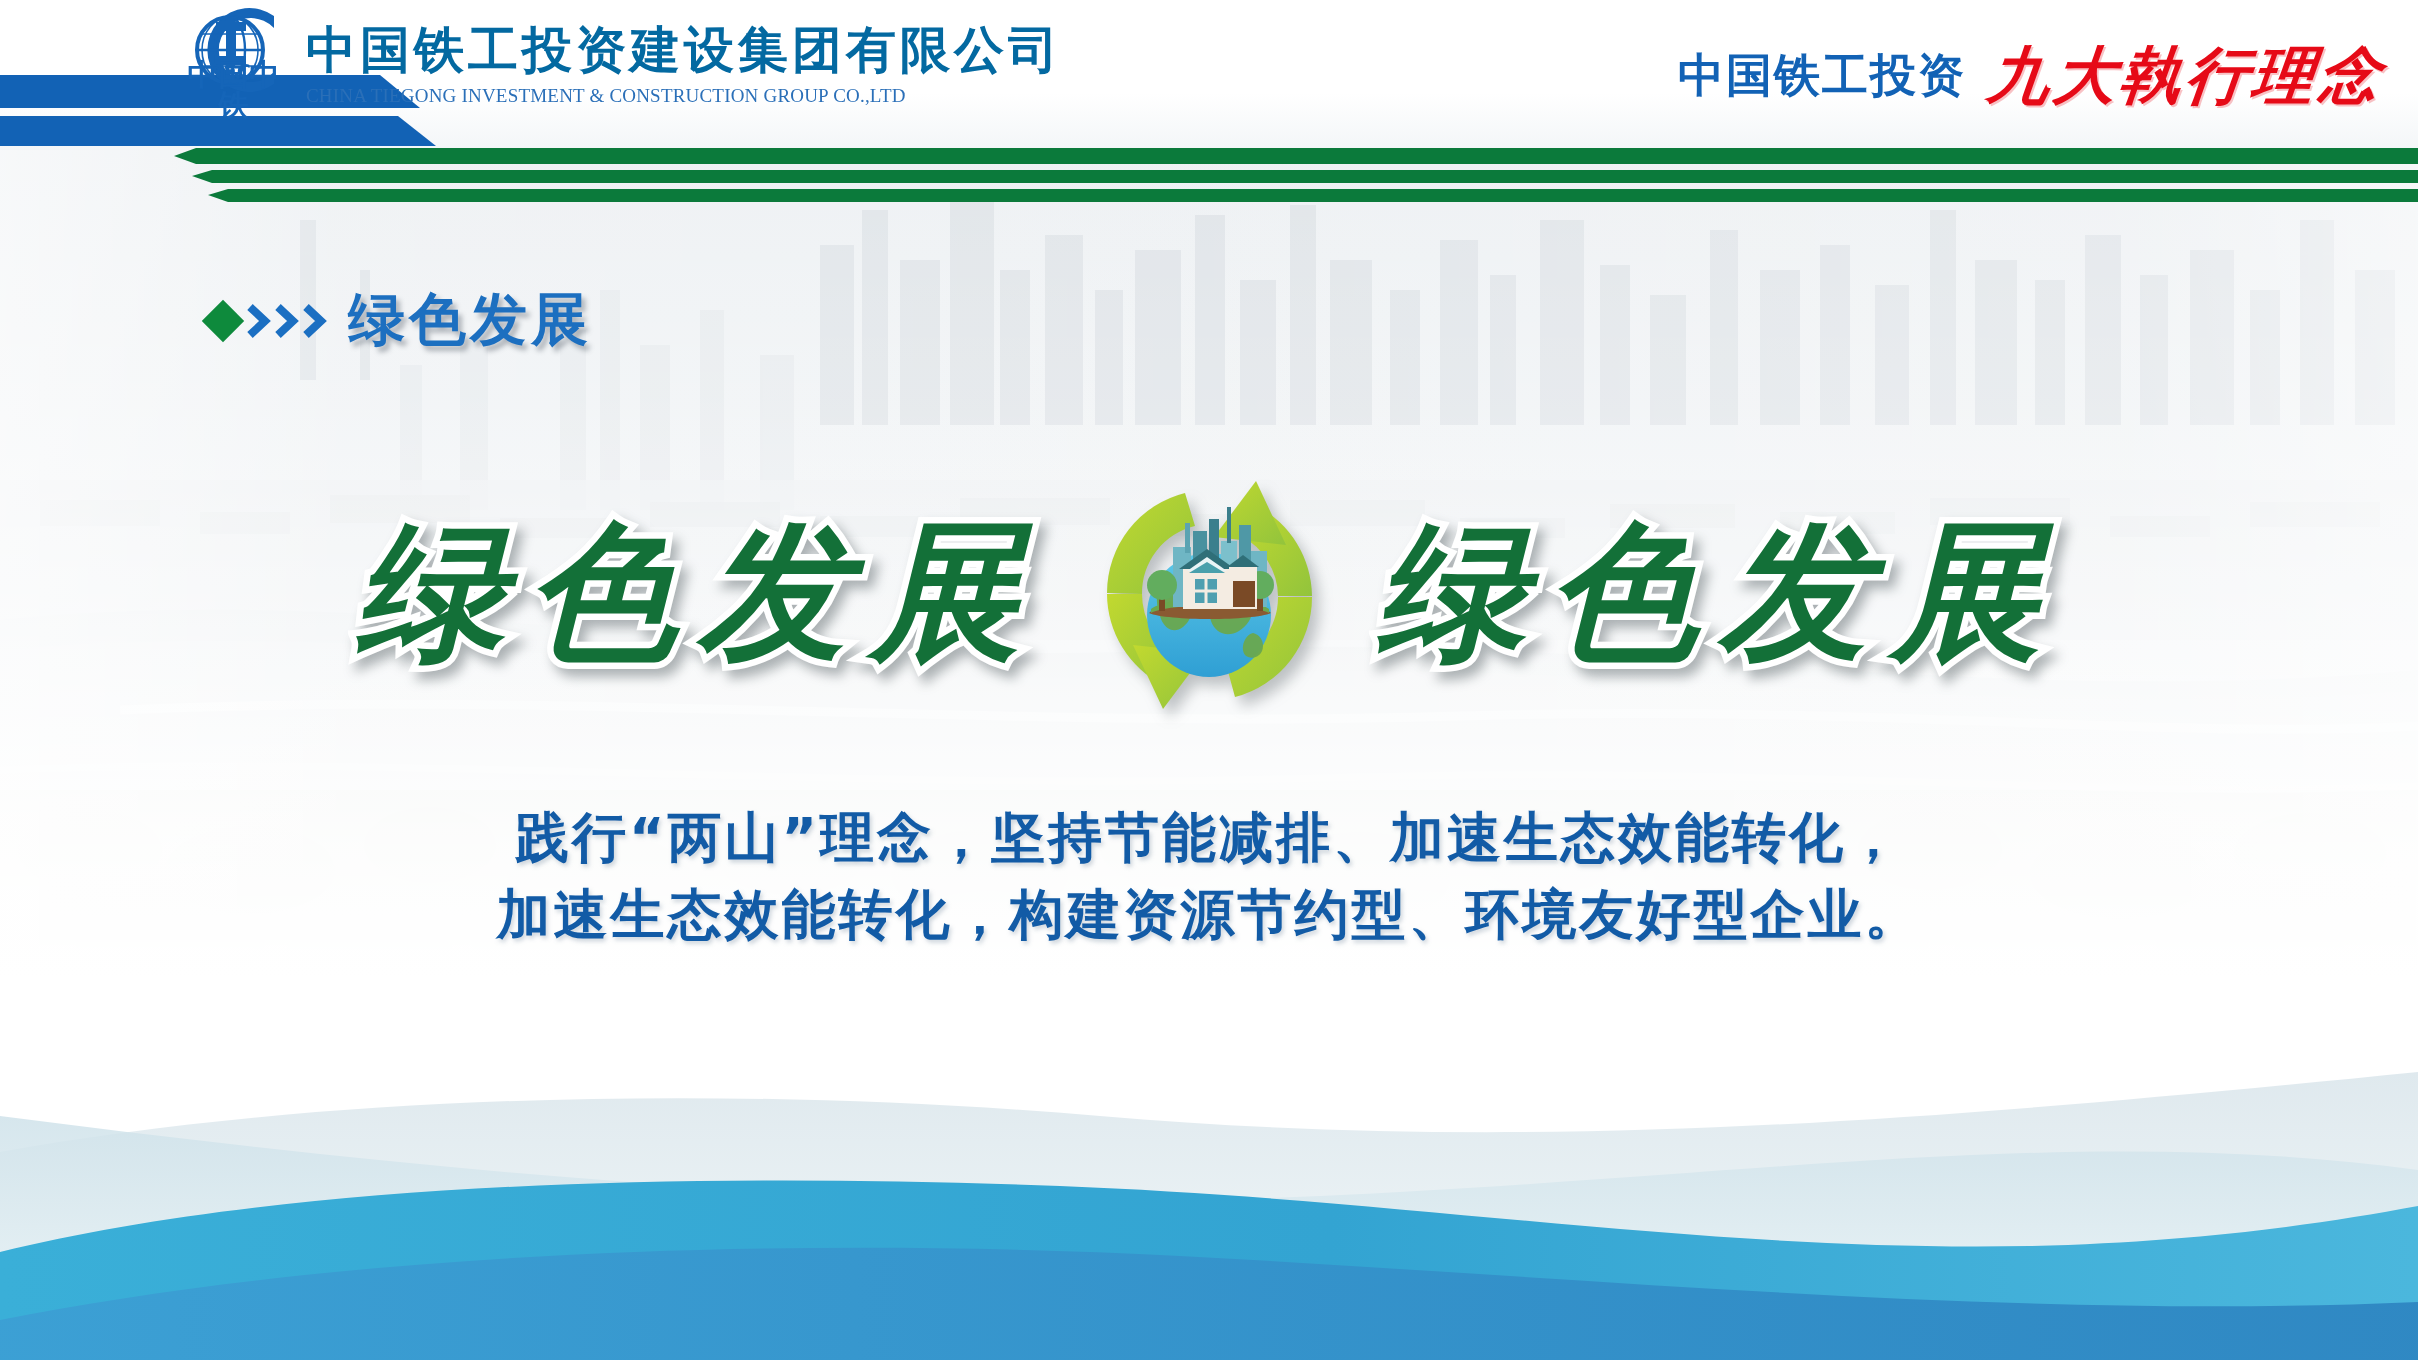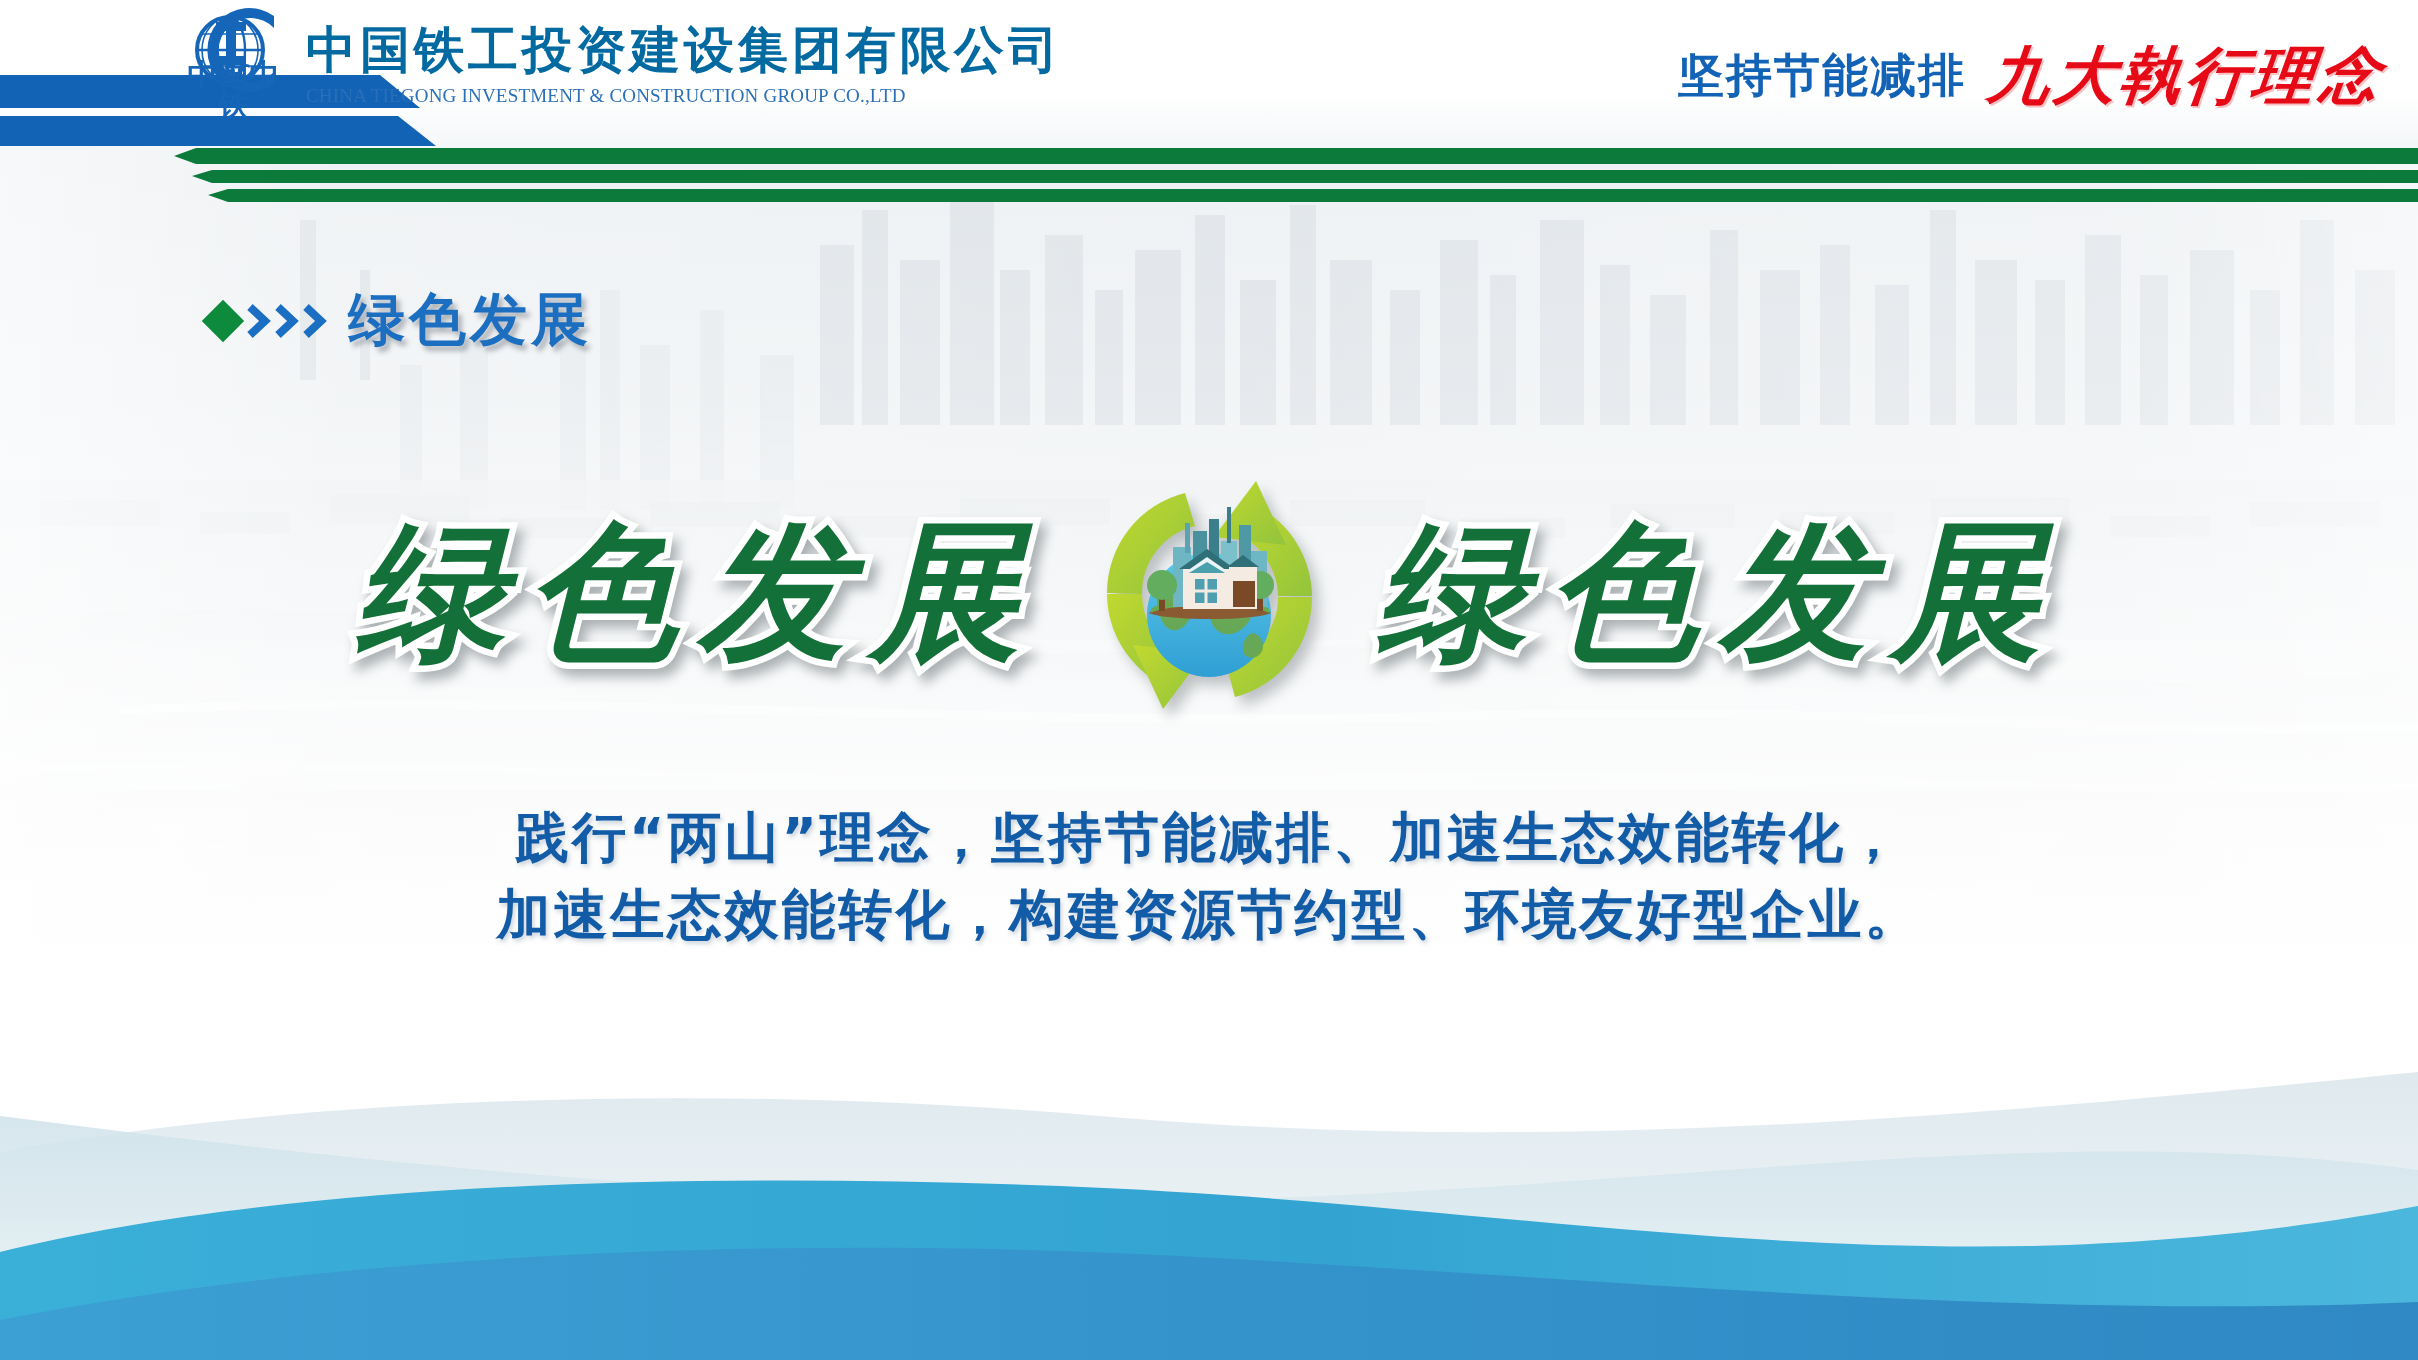--- a/index.html
+++ b/index.html
@@ -307,21 +307,21 @@
         <div class="crec-cn">中国中铁</div>
       </div>
 
       <div class="company-names">
         <div class="company-cn">中国铁工投资建设集团有限公司</div>
         <div class="company-en">CHINA TIEGONG INVESTMENT &amp; CONSTRUCTION GROUP CO.,LTD</div>
       </div>
     </div>
 
     <div class="header-right">
-      <div class="hr-cn">坚持节能减排</div>
+      <div class="hr-cn">中国铁工投资</div>
       <div class="hr-red">九大執行理念</div>
     </div>
   </div>
 
   <div class="section-title">
     <div class="bullet-marks">
       <span class="diamond"></span>
       <svg class="chev" viewBox="0 0 26 36" aria-hidden="true">
         <polyline points="4,4 19,18 4,32" fill="none" stroke="#1b6fc2" stroke-width="8"></polyline>
       </svg>

